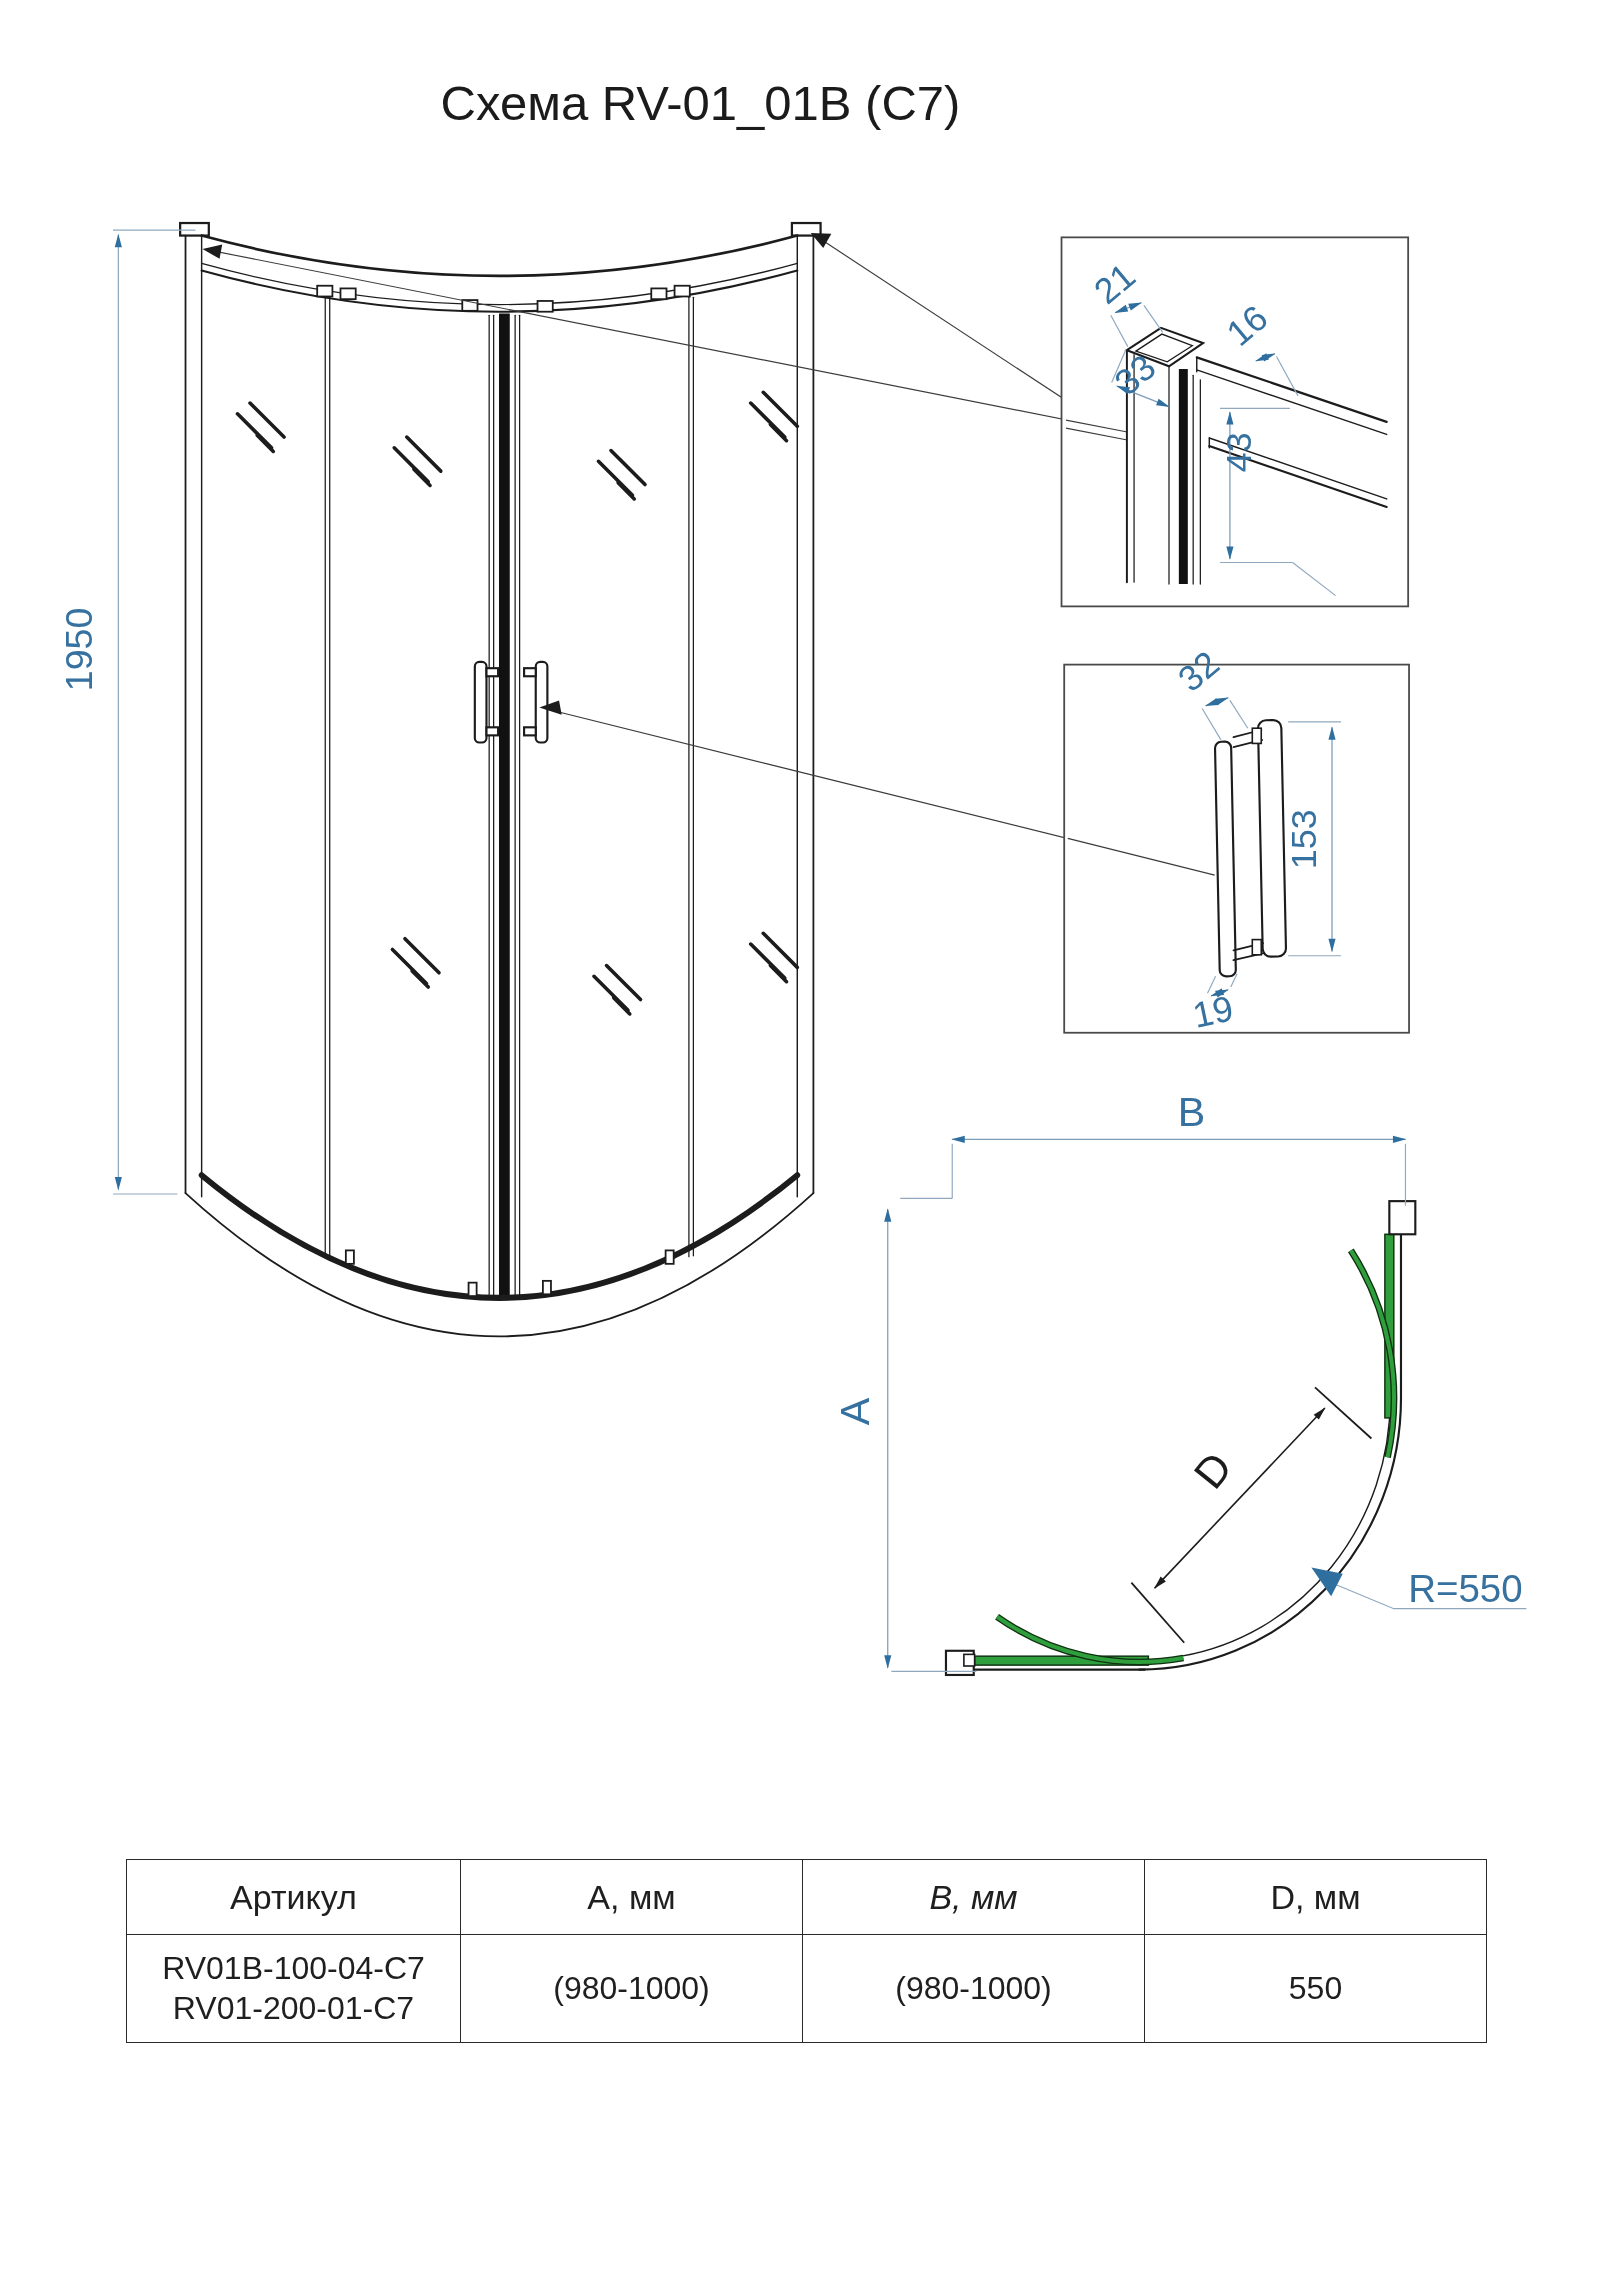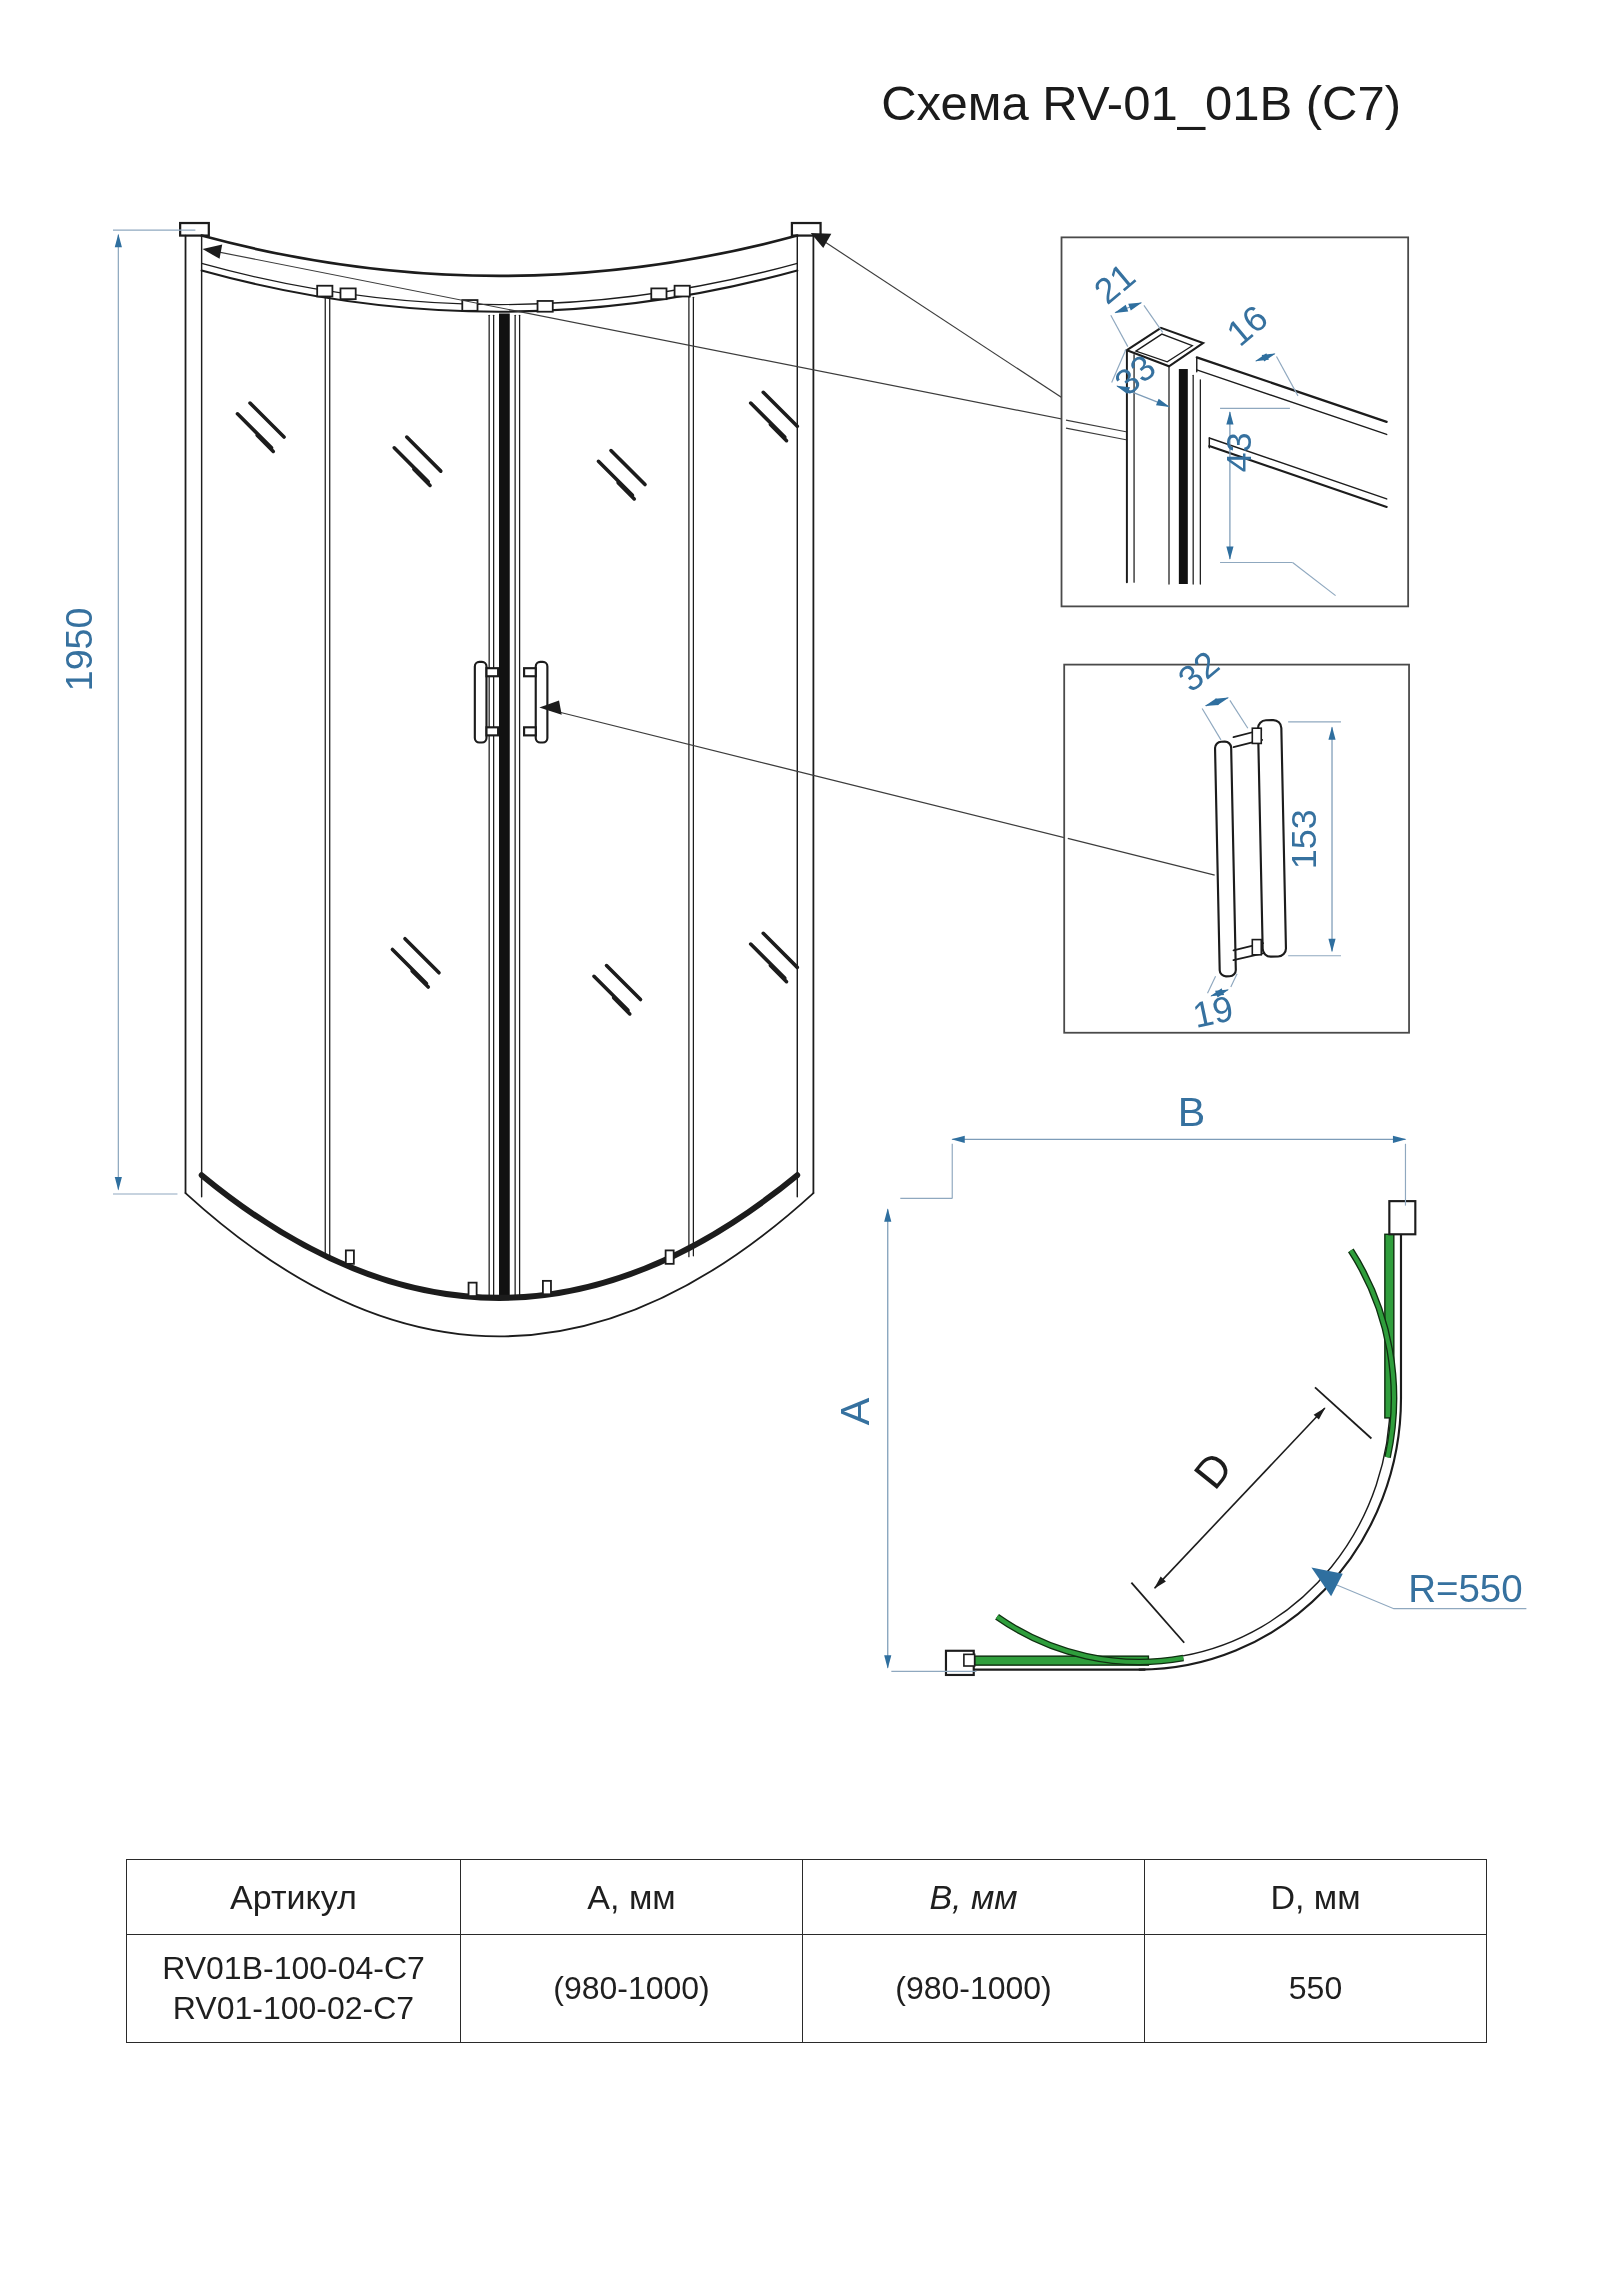--- a/index.html
+++ b/index.html
@@ -1,19 +1,19 @@
 <!DOCTYPE html>
 <html style="font-size:14.3px"><head>
 <meta charset="utf-8">
 <style>
   html,body{margin:0;padding:0;background:#ffffff;}
   body{width:1608px;height:2293px;position:relative;overflow:hidden;
        font-family:"Liberation Sans",sans-serif;}
   #drawing{position:absolute;left:0;top:0;}
-  .page-title{position:absolute;left:0;top:75px;width:1401px;text-align:right;
+  .page-title{position:absolute;left:0;top:75px;width:1401px;text-align:center;
        font-size:49px;font-weight:400;color:#1b1b1b;letter-spacing:0px;}
   .tbl{position:absolute;left:126px;top:1811px;border-collapse:collapse;table-layout:fixed;margin-top:48px;}
   .tbl td{border:1.8px solid #2a2a2a;text-align:center;vertical-align:middle;
        color:#1f1f1f;padding:0;}
   .tbl .hdr td{height:74px;font-size:34px;}
   .tbl .r1 td{height:102px;}
   .tbl .r2 td{height:106px;}
   .tbl .r3 td{height:107px;}
   .tbl .dat td{font-size:32px;}
   .tbl td.art{line-height:1.22;}
@@ -250,21 +250,21 @@
   <tbody>
       <tr class="hdr">
     <td class="c0">Артикул</td>
     <td class="c1">A, мм</td>
     <td class="c2">B, мм</td>
     <td class="c3">D, мм</td>
   </tr>
   <tr class="dat r3">
     <td class="art">
       <div>RV01B-100-04-C7</div>
-      <div>RV01-100-02-C7</div>
+      <div>RV01-200-01-C7</div>
     </td>
     <td>(980-1000)</td>
     <td>(980-1000)</td>
     <td>550</td>
   </tr>
 </tbody>
   </table>
 
 
 </body></html>

